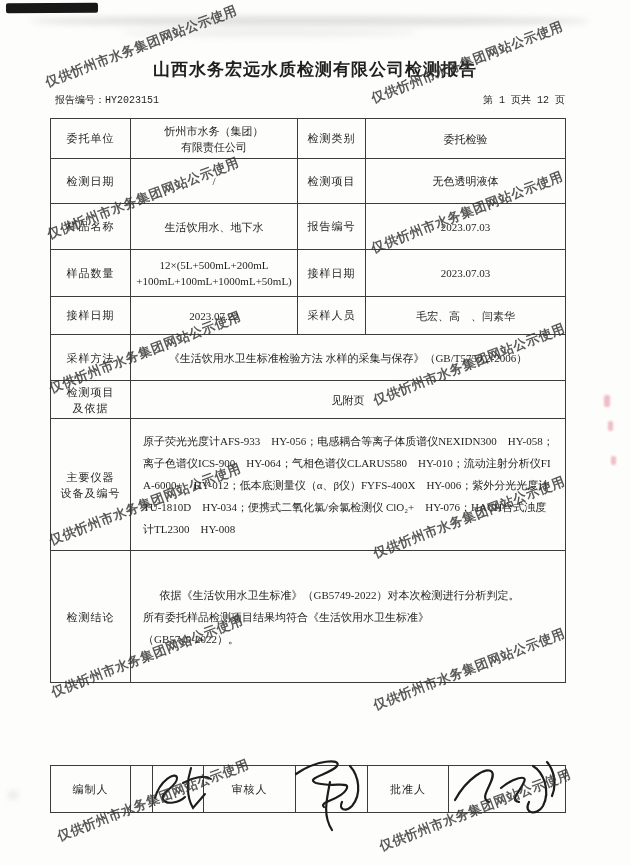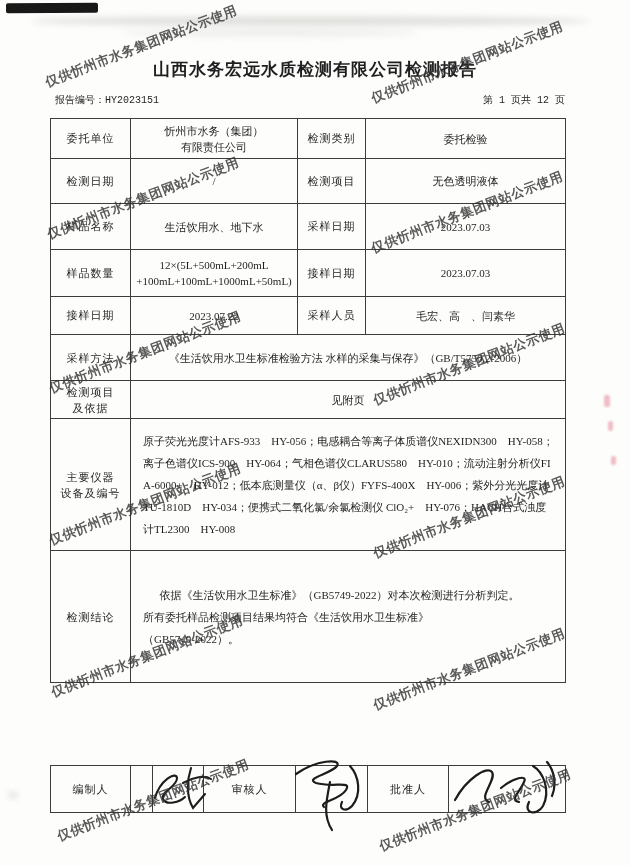--- a/index.html
+++ b/index.html
@@ -106,21 +106,21 @@
     </tr>
     <tr style="height:45px">
       <td class="lbl">检测日期</td>
       <td class="val">/</td>
       <td class="lbl">检测项目</td>
       <td class="val">无色透明液体</td>
     </tr>
     <tr style="height:46px">
       <td class="lbl">样品名称</td>
       <td class="val">生活饮用水、地下水</td>
-      <td class="lbl">采样日期</td>
+      <td class="lbl">报告编号</td>
       <td class="val">2023.07.03</td>
     </tr>
     <tr style="height:47px">
       <td class="lbl">样品数量</td>
       <td class="val">12×(5L+500mL+200mL
 +100mL+100mL+1000mL+50mL)</td>
       <td class="lbl">接样日期</td>
       <td class="val">2023.07.03</td>
     </tr>
     <tr style="height:38px">

